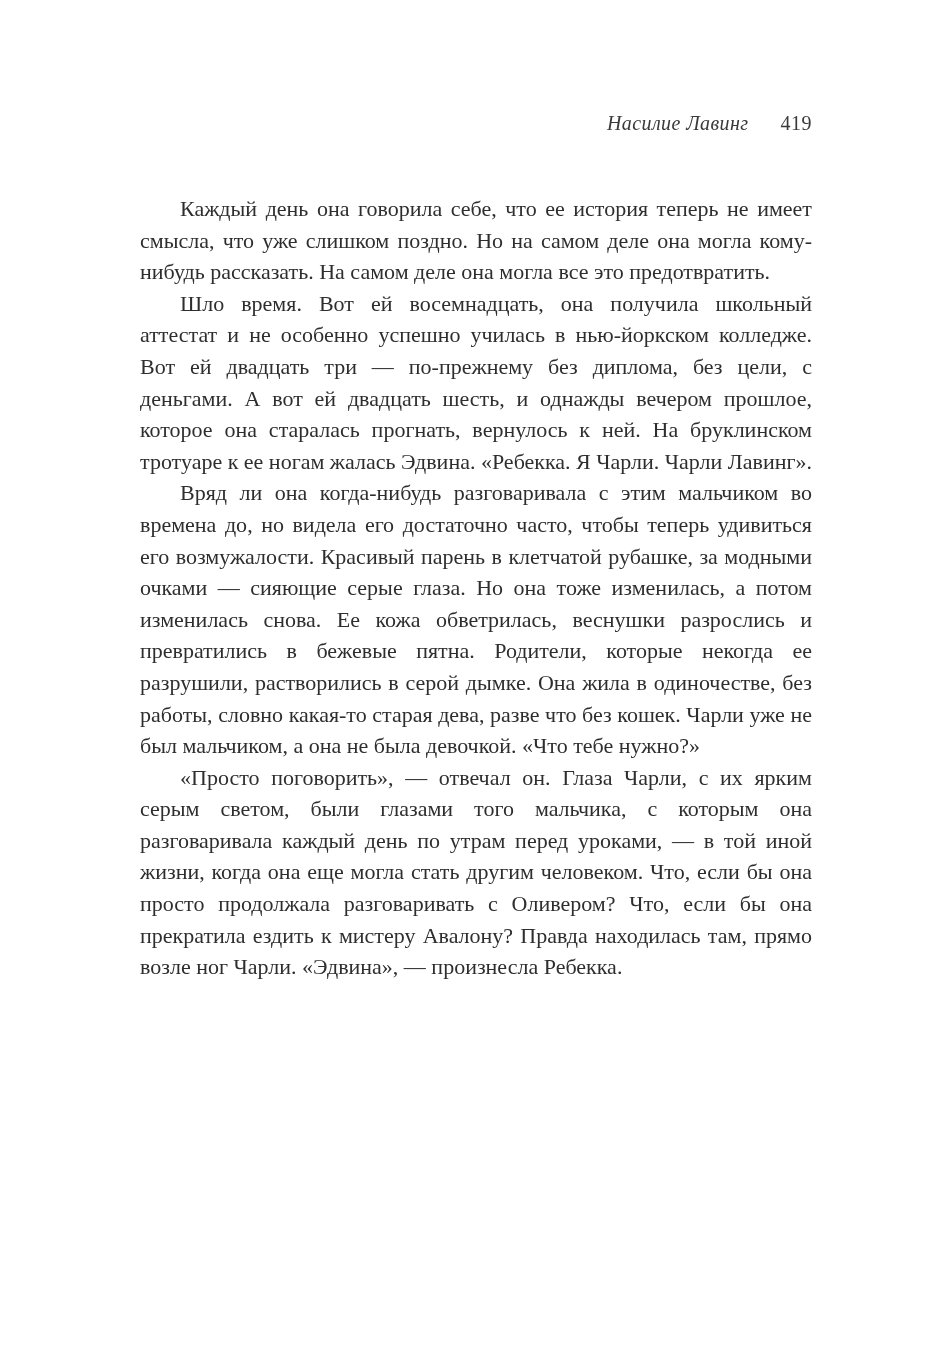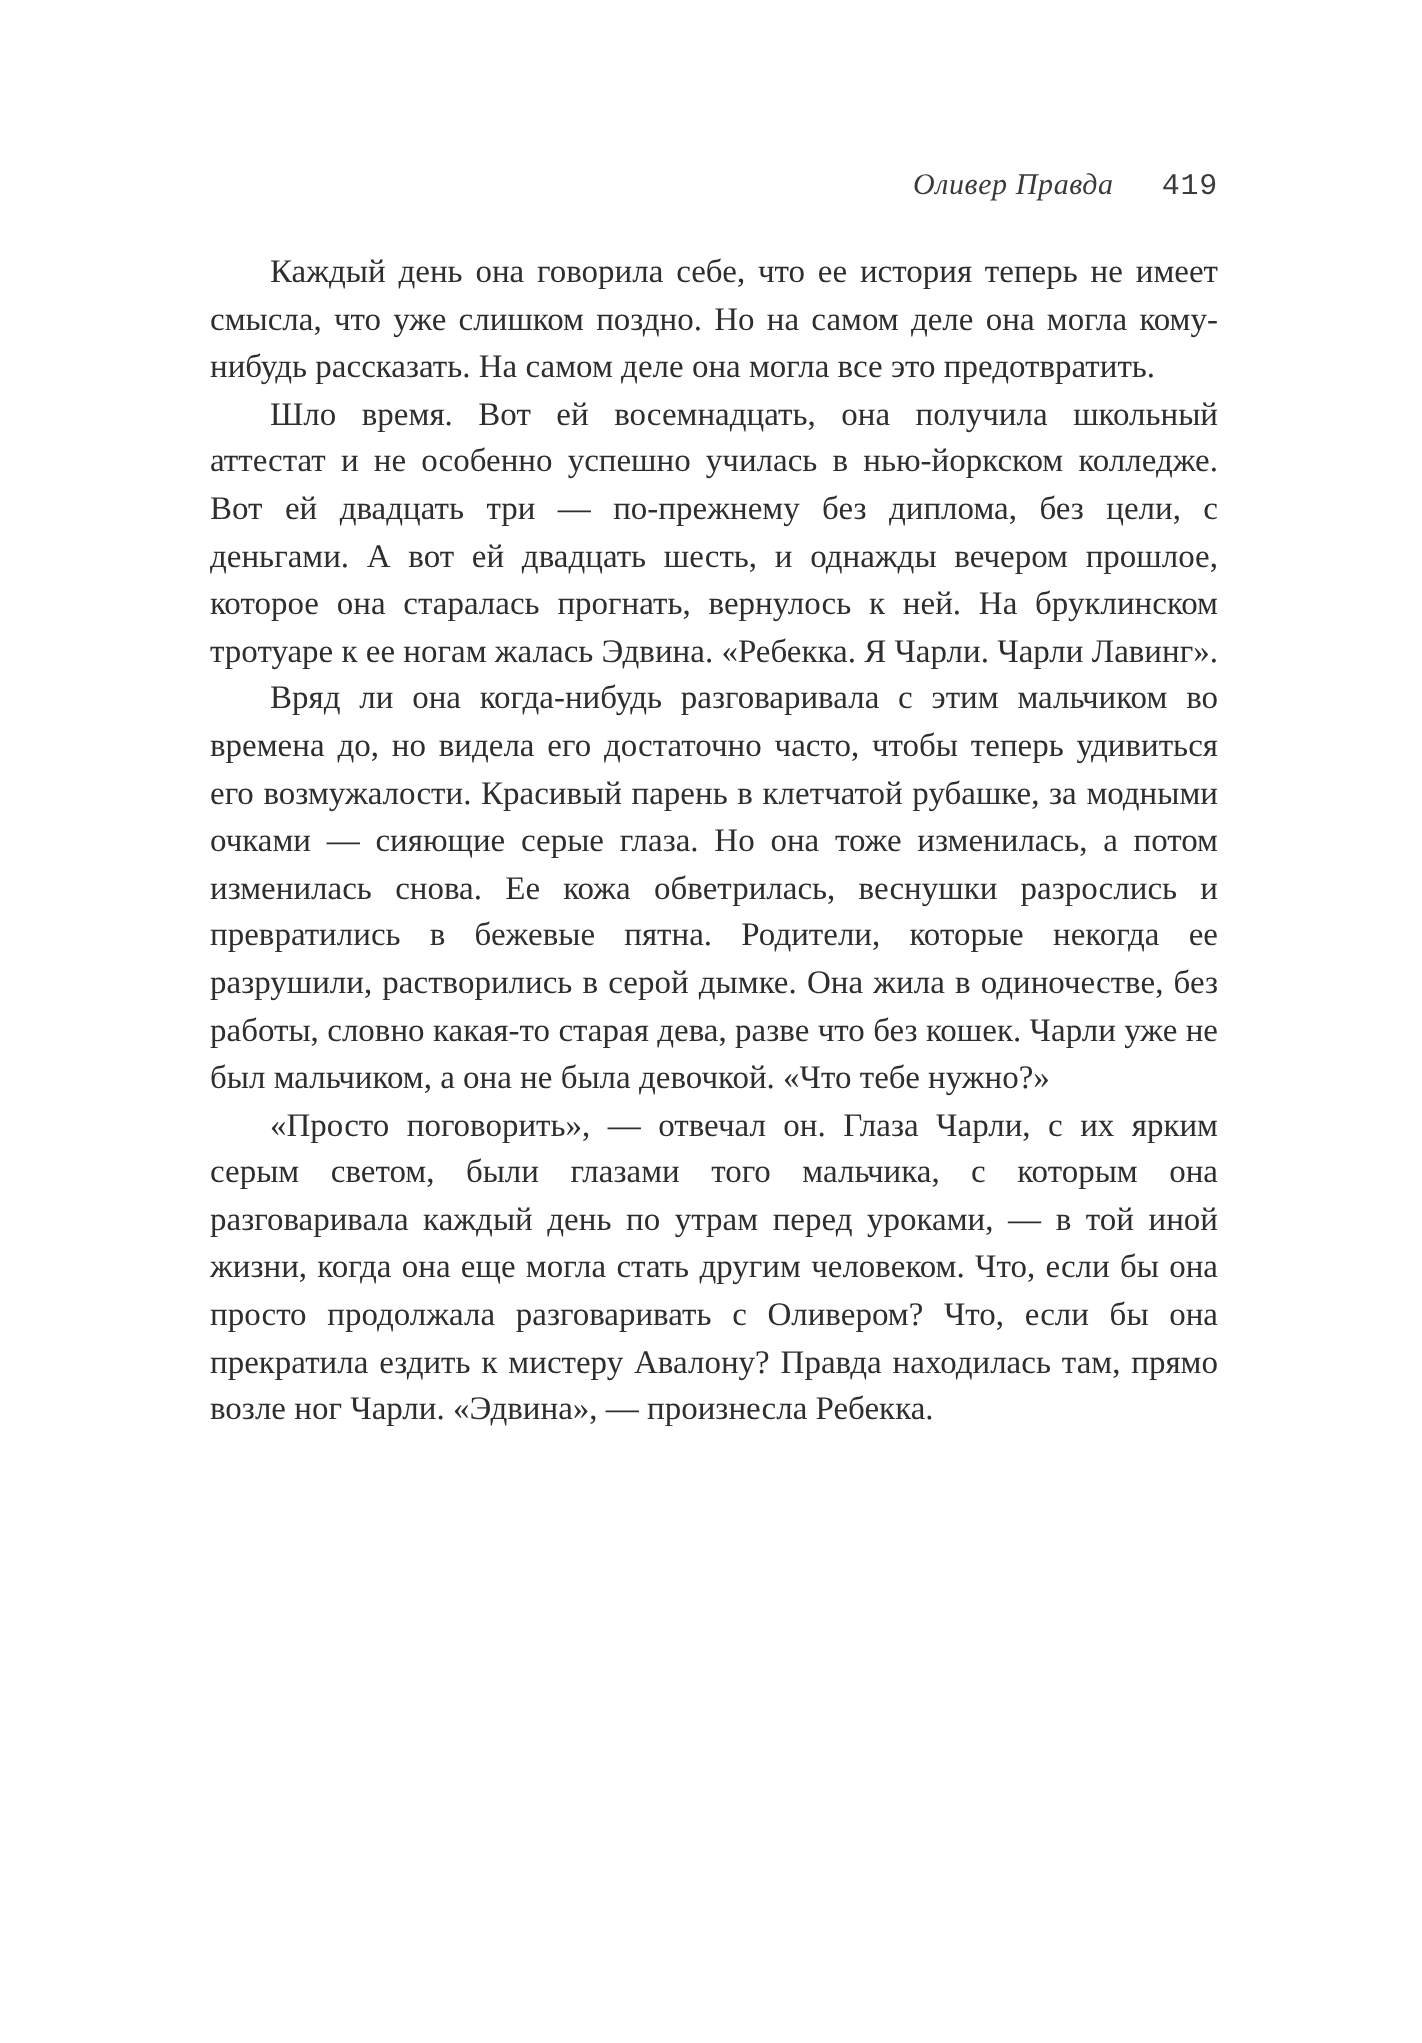--- a/index.html
+++ b/index.html
@@ -26,43 +26,42 @@
     gap: 32px;
     font-size: 20px;
     color: #3a3a3a;
   }
   .running-header .title {
     font-style: italic;
     letter-spacing: 0.4px;
   }
   .running-header .page-num {
     letter-spacing: 0.5px;
-    font-family: Liberation Mono, monospace;
   }
   .body-text {
-    margin-top: 29px;
+    margin-top: 58px;
   }
   .body-text p {
     font-size: 22px;
     line-height: 31.6px;
     color: #2e2e2e;
     text-align: justify;
     text-indent: 40px;
     hyphens: auto;
   }
   .italic { }
   .justify-last { text-align-last: justify; }
 </style>
 </head>
 <body>
 
 <div class="sheet">
   <div class="text-block">
     <div class="running-header">
-      <span class="title">Оливер Правда</span>
+      <span class="title">Насилие Лавинг</span>
       <span class="page-num">419</span>
     </div>
     <div class="body-text">
         <p><span>Каждый день она говорила себе, что ее история теперь не имеет смысла, что уже слишком поздно. Но на самом деле она могла кому-нибудь рассказать. На самом деле она могла все это предотвратить.</span></p>
         <p><span>Шло время. Вот ей восемнадцать, она получила школьный аттестат и не особенно успешно училась в нью-йоркском колледже. Вот ей двадцать три — по-прежнему без диплома, без цели, с деньгами. А вот ей двадцать шесть, и однажды вечером прошлое, которое она старалась прогнать, вернулось к ней. На бруклинском тротуаре к ее ногам жалась Эдвина. «Ребекка. Я Чарли. Чарли Лавинг».</span></p>
         <p><span>Вряд ли она когда-нибудь разговаривала с этим мальчиком во времена </span><span class="italic">до</span><span>, но видела его достаточно часто, чтобы теперь удивиться его возмужалости. Красивый парень в клетчатой рубашке, за модными очками — сияющие серые глаза. Но она тоже изменилась, а потом изменилась снова. Ее кожа обветрилась, веснушки разрослись и превратились в бежевые пятна. Родители, которые некогда ее разрушили, растворились в серой дымке. Она жила в одиночестве, без работы, словно какая-то старая дева, разве что без кошек. Чарли уже не был мальчиком, а она не была девочкой. «Что тебе нужно?»</span></p>
         <p><span>«Просто поговорить», — отвечал он. Глаза Чарли, с их ярким серым светом, были глазами того мальчика, с которым она разговаривала каждый день по утрам перед уроками, — в той иной жизни, когда она еще могла стать другим человеком. Что, если бы она просто продолжала разговаривать с Оливером? Что, если бы она прекратила ездить к мистеру Авалону? Правда находилась там, прямо возле ног Чарли. «Эдвина», — произнесла Ребекка.</span></p>
       </div>
   </div>
 </div>

